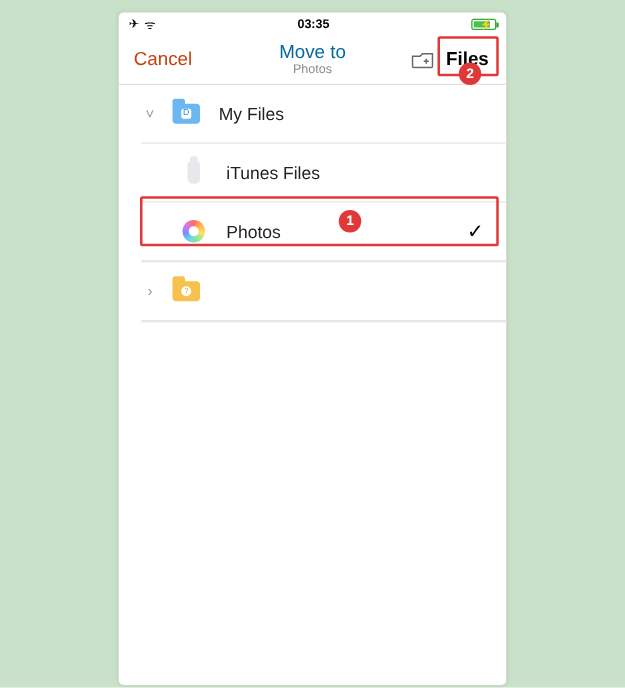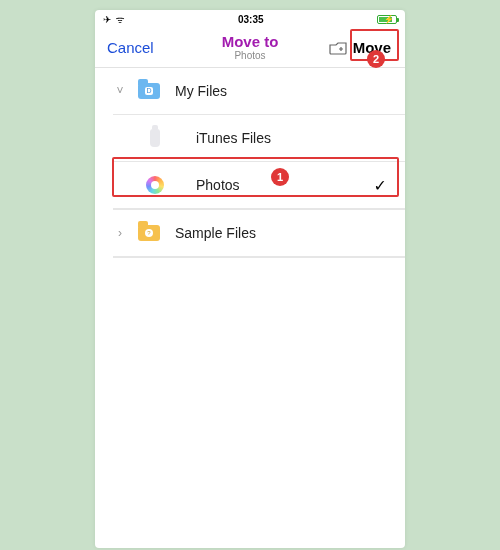--- a/index.html
+++ b/index.html
@@ -2,31 +2,31 @@
 <html><head>
 <meta charset="utf-8">
 <style>
   * { margin: 0; padding: 0; box-sizing: border-box; font-family: -apple-system, "Helvetica Neue", Arial, sans-serif; }
   body { background: #c9e0c9; width: 500px; height: 550px; overflow: hidden; }
   .phone { position: absolute; left: 95px; top: 10px; width: 310px; height: 538px; background: #fff; border-radius: 4px; box-shadow: 0 0 4px rgba(0,0,0,.08); display: flex; flex-direction: column; }
   .status { height: 18px; display: flex; align-items: center; justify-content: space-between; padding: 0 8px; font-size: 10px; color: #000; }
   .status .left, .status .right { display: flex; align-items: center; gap: 4px; }
   .status .time { font-weight: 600; }
   .nav { height: 40px; display: flex; align-items: center; position: relative; border-bottom: 1px solid #e2e2e2; }
-  .nav .cancel { position: absolute; left: 12px; font-size: 15px; color: #1d4ed8; }
+  .nav .cancel { position: absolute; left: 12px; font-size: 15px; color: #c2410c; }
   .nav .center { margin: 0 auto; text-align: center; }
-  .nav .title { font-size: 15px; font-weight: 700; color: #a21caf; line-height: 1.1; }
+  .nav .title { font-size: 15px; font-weight: 400; color: #0369a1; line-height: 1.1; }
   .nav .subtitle { font-size: 10px; color: #8a8a8a; line-height: 1.1; }
   .nav .new-folder { position: absolute; right: 58px; width: 18px; height: 14px; }
   .nav .move { position: absolute; right: 10px; font-size: 15px; font-weight: 600; color: #000; padding: 2px 4px; }
   .hl-move { position: absolute; right: 6px; top: 1px; width: 49px; height: 32px; border: 2.5px solid #e03838; border-radius: 2px; pointer-events: none; }
   .badge2 { position: absolute; right: 20px; top: 40px; width: 18px; height: 18px; background: #e03838; border-radius: 50%; color: #fff; font-size: 11px; font-weight: 600; display: flex; align-items: center; justify-content: center; }
   .list { flex: 1; }
   .row { height: 46px; display: flex; align-items: center; padding-left: 18px; padding-right: 18px; position: relative; }
-  .row.sub { padding-left: 48px; gap: 15px; }
+  .row.sub { padding-left: 48px; }
   .divider { height: 1px; background: #e6e6e6; margin-left: 18px; }
   .chev { width: 14px; text-align: center; color: #9a9a9a; font-size: 12px; margin-right: 10px; }
   .icon-slot { width: 24px; height: 24px; margin-right: 14px; display: flex; align-items: center; justify-content: center; }
   .label { font-size: 14px; color: #222; }
   .check { margin-left: auto; font-size: 16px; color: #000; }
   .hl-row { position: absolute; left: 17px; right: 6px; top: 147px; height: 40px; border: 2.5px solid #e03838; border-radius: 2px; pointer-events: none; }
   .badge1 { position: absolute; left: 176px; top: 158px; width: 18px; height: 18px; background: #e03838; border-radius: 50%; color: #fff; font-size: 11px; font-weight: 600; display: flex; align-items: center; justify-content: center; }
   
   .folder { width: 22px; height: 16px; border-radius: 3px; position: relative; }
   .folder::before { content: ""; position: absolute; top: -4px; left: 0; width: 10px; height: 6px; border-radius: 2px 2px 0 0; background: inherit; }
@@ -71,21 +71,21 @@
     <div class="center">
       <div class="title">Move to</div>
       <div class="subtitle">Photos</div>
     </div>
     <span class="new-folder">
       <svg viewBox="0 0 18 14" width="18" height="14">
           <path fill="none" stroke="#666" stroke-width="1.2" d="M1 4h6l2-2h8v10a1 1 0 0 1-1 1H2a1 1 0 0 1-1-1z"></path>
           <path stroke="#666" stroke-width="1.2" d="M12 6v4M10 8h4"></path>
         </svg>
     </span>
-    <span class="move">Move</span>
+    <span class="move">Files</span>
     <div class="hl-move"></div>
   </div>
   <div class="badge2">2</div>
 
   <div class="list">
 
     <div class="row">
       <span class="chev">˅</span>
       <span class="icon-slot">
           <span class="folder blue">
@@ -115,21 +115,20 @@
 
     <div class="divider"></div>
 
     <div class="row">
       <span class="chev">›</span>
       <span class="icon-slot">
           <span class="folder orange">
             <span class="q">?</span>
           </span>
         </span>
-      <span class="label">Sample Files</span>
     </div>
     <div class="divider"></div>
 
     <div class="divider"></div>
 
     <div class="hl-row"></div>
     <div class="badge1">1</div>
   </div>
 </div>
 

